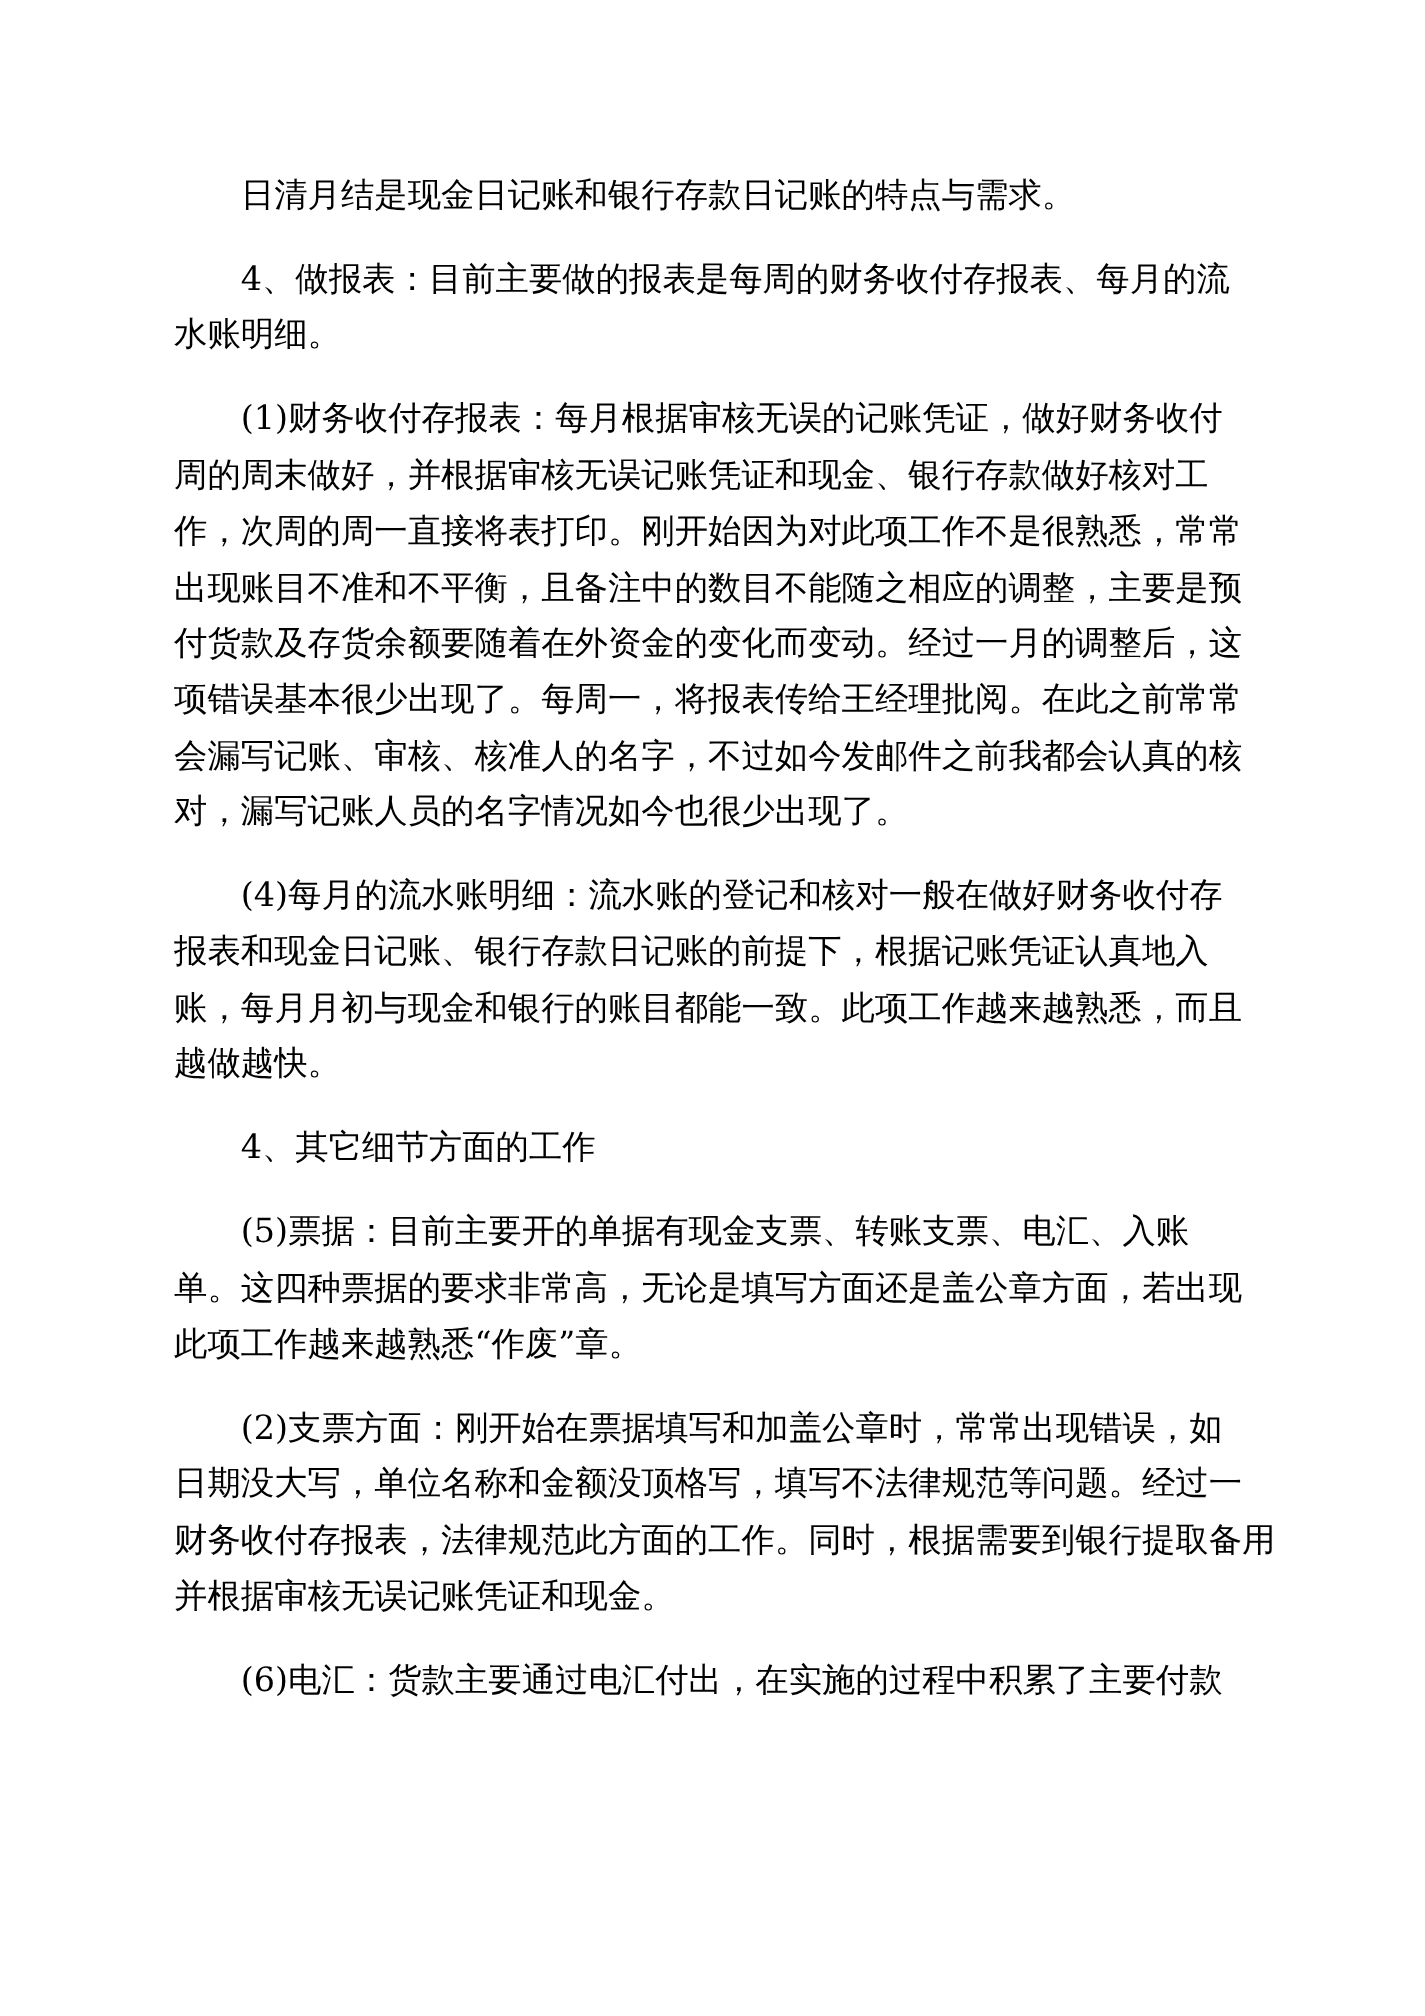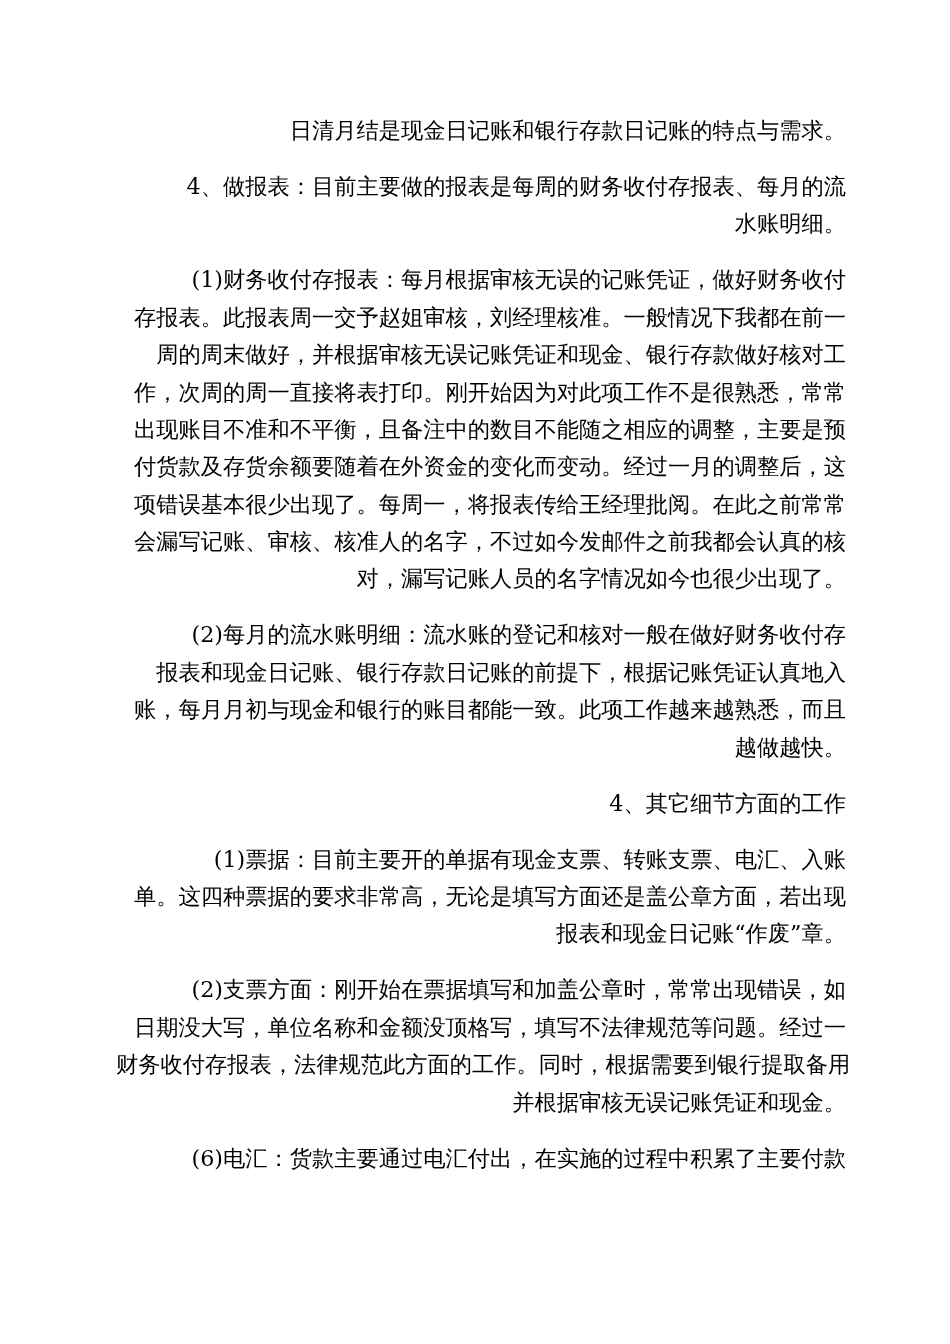--- a/index.html
+++ b/index.html
@@ -23,21 +23,20 @@
       font-size: 22.25px;
     }
     .para {
       margin: 0 0 18.6px 0;
     }
     .line {
       display: block;
       height: 37.4px;
       line-height: 37.4px;
       white-space: nowrap;
-      text-align: right;
     }
     .line.first {
       padding-left: 44.5px;
     }
   </style>
 </head>
 <body>
 
 <div class="page">
 
@@ -45,45 +44,44 @@
     <div class="line first">日清月结是现金日记账和银行存款日记账的特点与需求。</div>
   </div>
 
   <div class="para">
     <div class="line first">4、做报表：目前主要做的报表是每周的财务收付存报表、每月的流</div>
     <div class="line">水账明细。</div>
   </div>
 
   <div class="para">
     <div class="line first">(1)财务收付存报表：每月根据审核无误的记账凭证，做好财务收付</div>
-    <div class="line">存报表。此报表周一交予赵姐审核，刘经理核准。一般情况下我都在前一</div>
     <div class="line">周的周末做好，并根据审核无误记账凭证和现金、银行存款做好核对工</div>
     <div class="line">作，次周的周一直接将表打印。刚开始因为对此项工作不是很熟悉，常常</div>
     <div class="line">出现账目不准和不平衡，且备注中的数目不能随之相应的调整，主要是预</div>
     <div class="line">付货款及存货余额要随着在外资金的变化而变动。经过一月的调整后，这</div>
     <div class="line">项错误基本很少出现了。每周一，将报表传给王经理批阅。在此之前常常</div>
     <div class="line">会漏写记账、审核、核准人的名字，不过如今发邮件之前我都会认真的核</div>
     <div class="line">对，漏写记账人员的名字情况如今也很少出现了。</div>
   </div>
 
   <div class="para">
-    <div class="line first">(2)每月的流水账明细：流水账的登记和核对一般在做好财务收付存</div>
+    <div class="line first">(4)每月的流水账明细：流水账的登记和核对一般在做好财务收付存</div>
     <div class="line">报表和现金日记账、银行存款日记账的前提下，根据记账凭证认真地入</div>
     <div class="line">账，每月月初与现金和银行的账目都能一致。此项工作越来越熟悉，而且</div>
     <div class="line">越做越快。</div>
   </div>
 
   <div class="para">
     <div class="line first">4、其它细节方面的工作</div>
   </div>
 
   <div class="para">
-    <div class="line first">(1)票据：目前主要开的单据有现金支票、转账支票、电汇、入账</div>
+    <div class="line first">(5)票据：目前主要开的单据有现金支票、转账支票、电汇、入账</div>
     <div class="line">单。这四种票据的要求非常高，无论是填写方面还是盖公章方面，若出现</div>
-    <div class="line">报表和现金日记账“作废”章。</div>
+    <div class="line">此项工作越来越熟悉“作废”章。</div>
   </div>
 
   <div class="para">
     <div class="line first">(2)支票方面：刚开始在票据填写和加盖公章时，常常出现错误，如</div>
     <div class="line">日期没大写，单位名称和金额没顶格写，填写不法律规范等问题。经过一</div>
     <div class="line">财务收付存报表，法律规范此方面的工作。同时，根据需要到银行提取备用</div>
     <div class="line">并根据审核无误记账凭证和现金。</div>
   </div>
 
   <div class="para">

